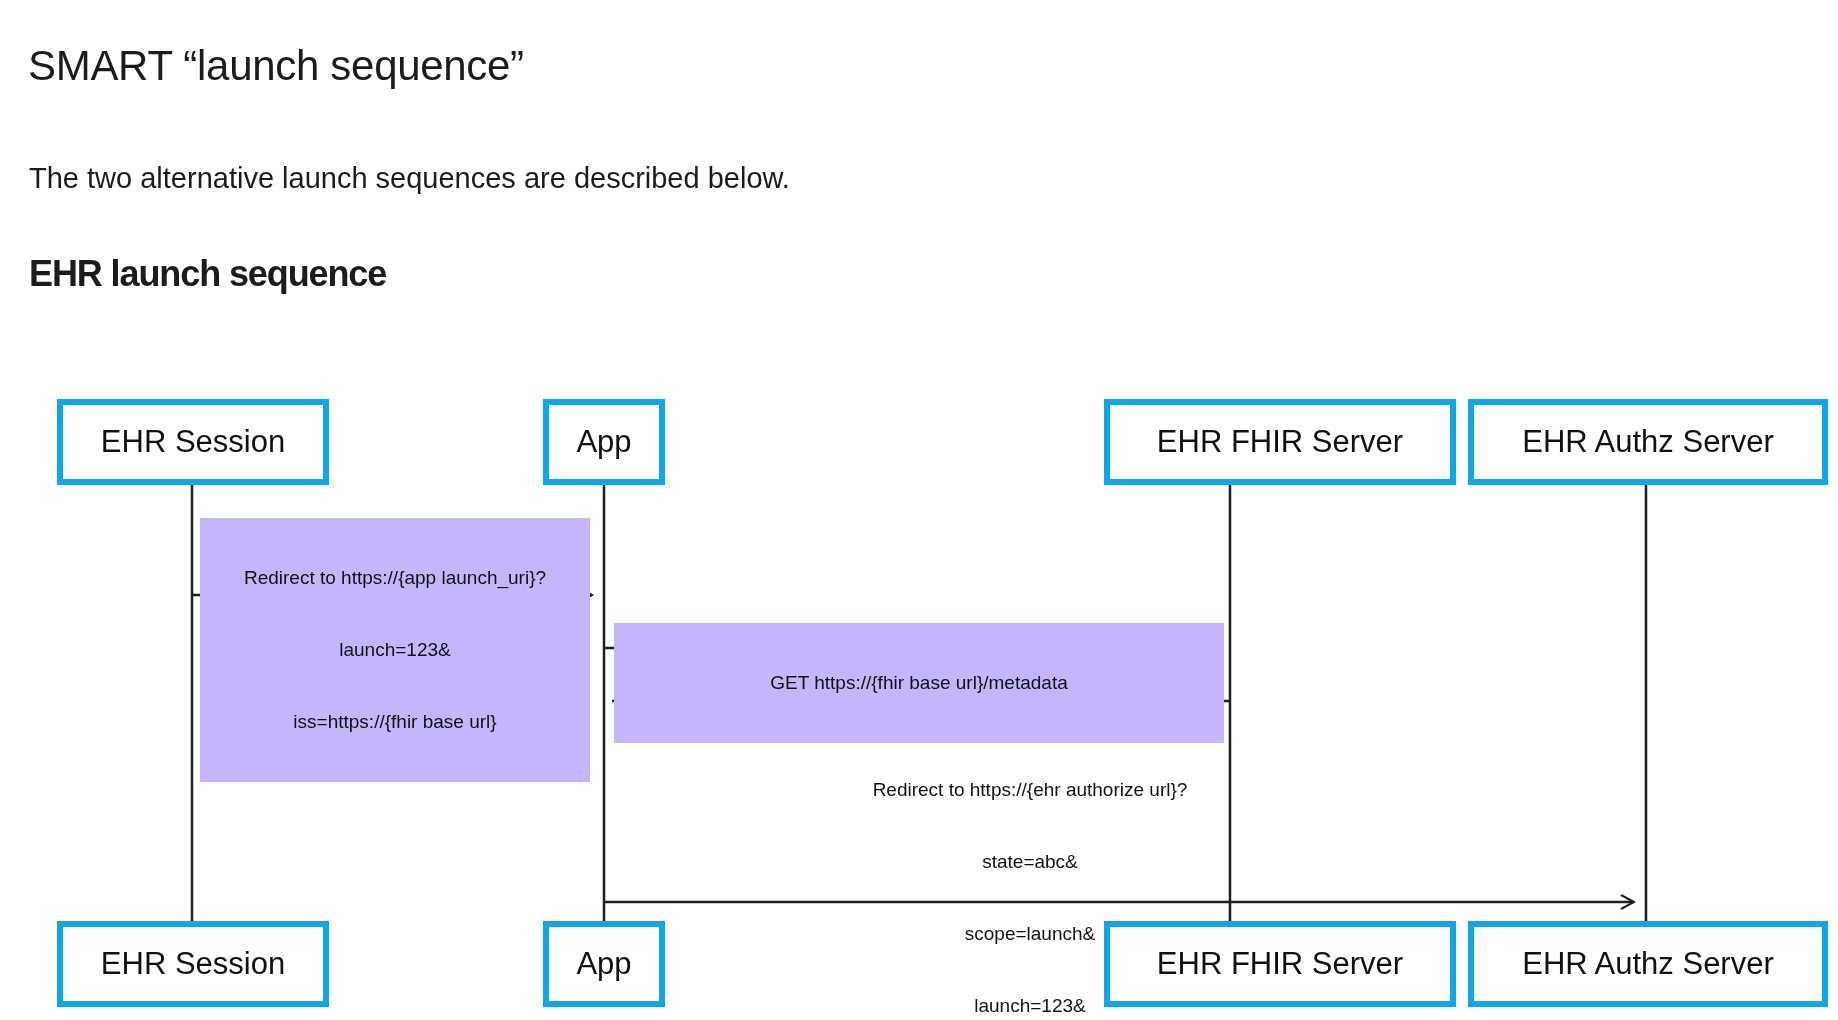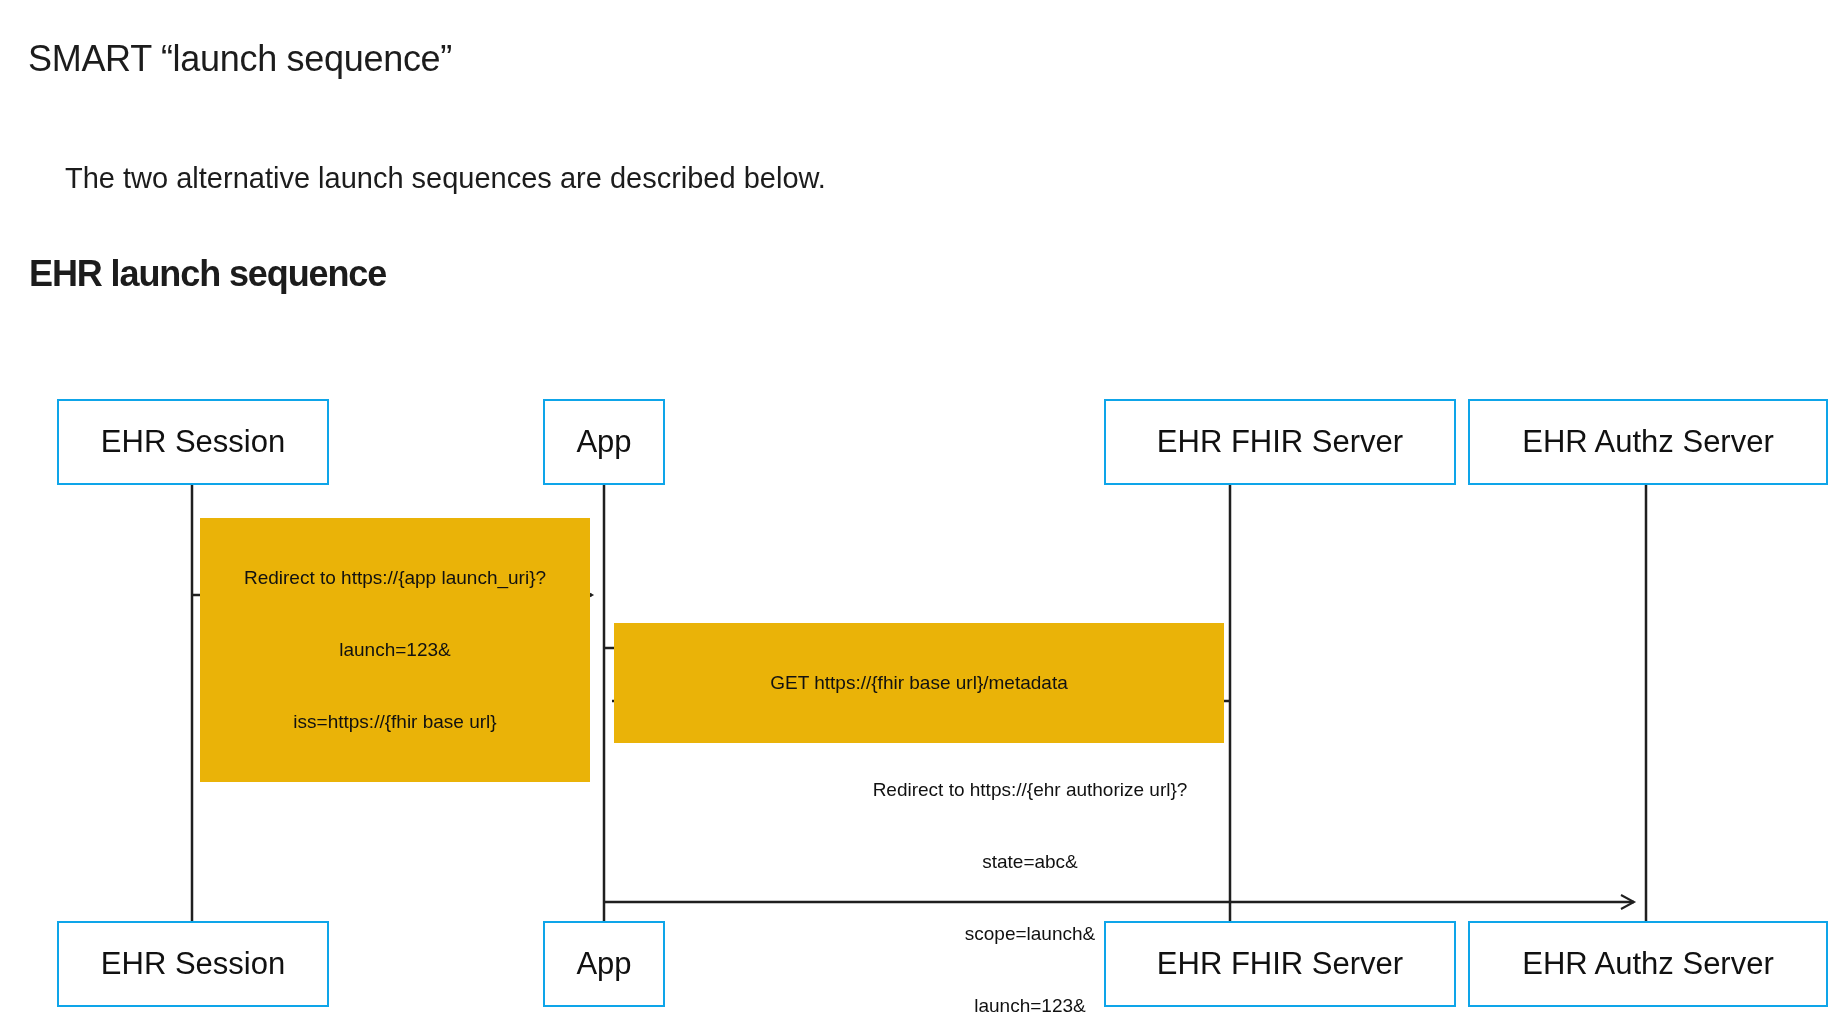--- a/index.html
+++ b/index.html
@@ -18,35 +18,34 @@
   }
   .page {
     position: relative;
     width: 1838px;
     height: 1020px;
   }
   .doc-title {
     position: absolute;
     left: 28px;
     top: 14px;
-    font-size: 36px;
+    font-size: 42px;
     font-weight: 400;
     letter-spacing: -0.3px;
     color: #1c1c1c;
     white-space: nowrap;
   }
   .doc-paragraph {
     position: absolute;
     left: 29px;
     top: 133px;
     font-size: 29px;
     font-weight: 400;
     color: #1c1c1c;
     white-space: nowrap;
-    margin-left: 36px;
   }
   .doc-subtitle {
     position: absolute;
     left: 29px;
     top: 223px;
     font-size: 36px;
     font-weight: 600;
     letter-spacing: -1.1px;
     color: #1c1c1c;
     white-space: nowrap;
@@ -57,40 +56,40 @@
     top: 0;
     width: 1838px;
     height: 1020px;
   }
   .diagram svg {
     display: block;
   }
   .lifeline-box {
     position: absolute;
     box-sizing: border-box;
-    border: 2px solid #0ea5e9;
+    border: 6px solid #0ea5e9;
     background: #ffffff;
     display: flex;
     align-items: center;
     justify-content: center;
     font-size: 31px;
     font-weight: 400;
     color: #111111;
     white-space: nowrap;
     z-index: 3;
   }
   .msg-label {
     position: absolute;
     font-size: 19px;
     line-height: 24px;
     color: #111111;
     text-align: center;
     white-space: pre;
     z-index: 4;
-    background: #eab308;
+    background: #c4b5fd;
   }
 </style>
 </head>
 <body>
 
 <div class="page">
 
   <h1 class="doc-title">SMART “launch sequence”</h1>
   <p class="doc-paragraph">The two alternative launch sequences are described below.</p>
   <h2 class="doc-subtitle">EHR launch sequence</h2>

